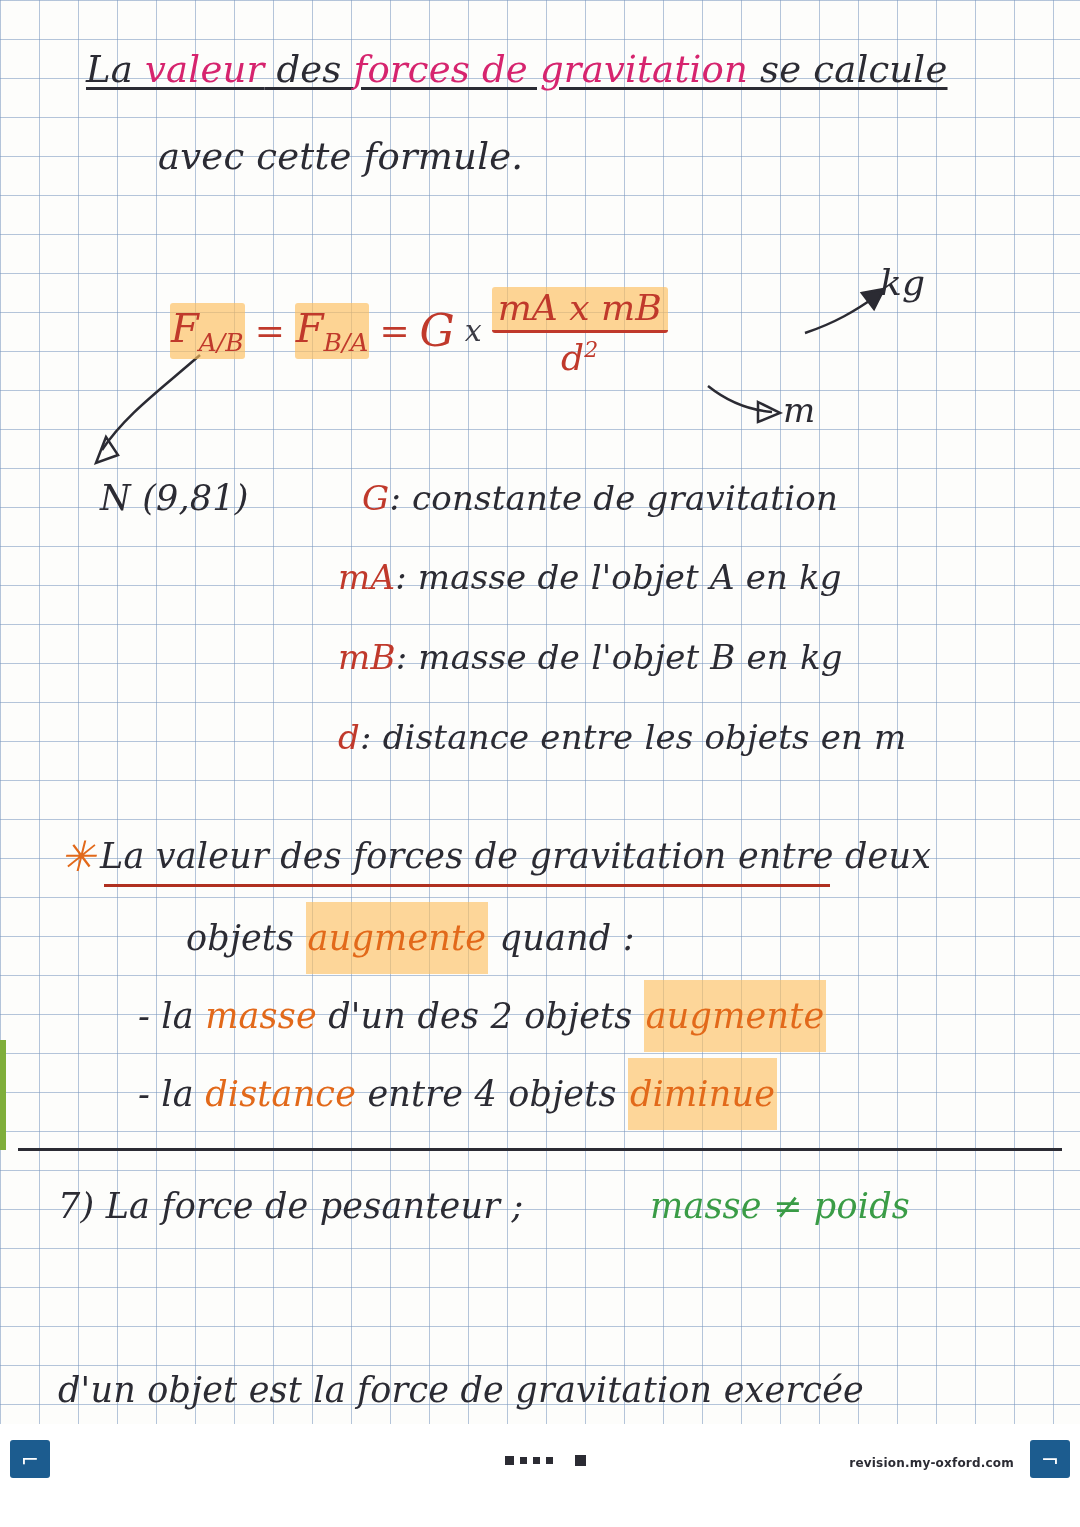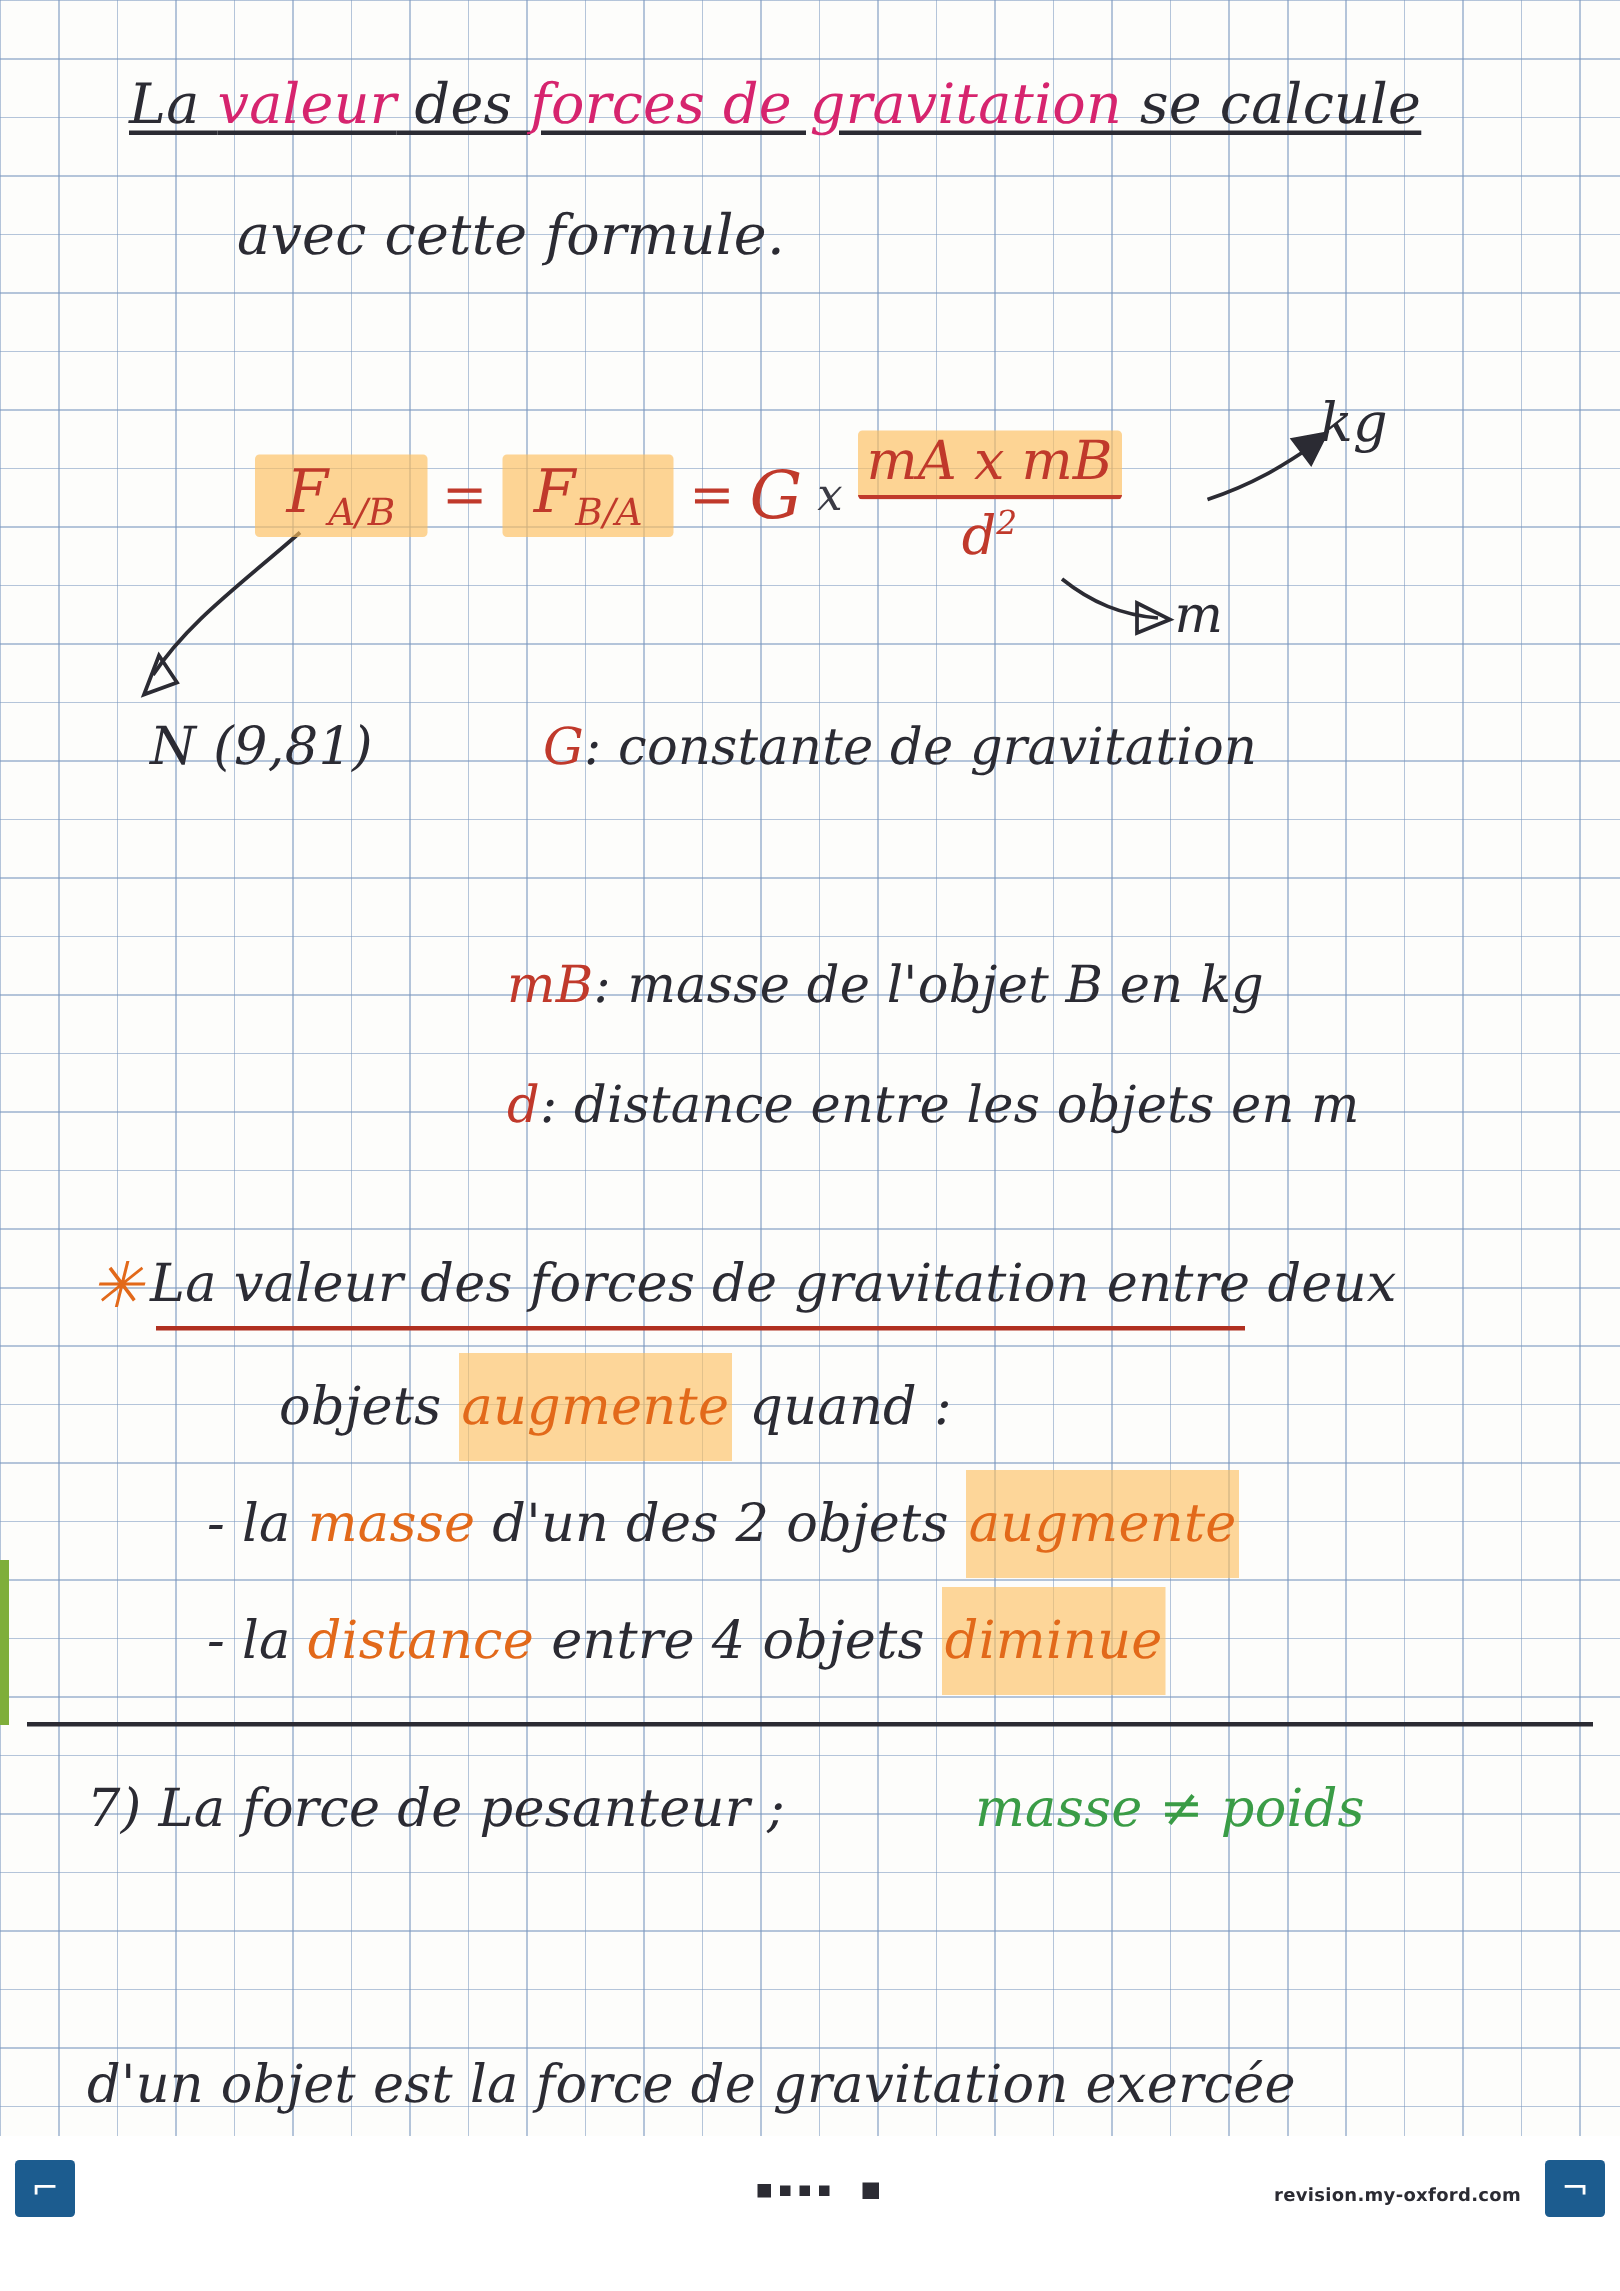--- a/index.html
+++ b/index.html
@@ -87,21 +87,21 @@
   .frac .den {
     font-size: 36px;
     padding-top: 4px;
   }
   .sup { font-size: 22px; vertical-align: super; }
 
   
   .fhl {
     background: rgba(253, 190, 92, 0.65);
     border-radius: 3px;
-    padding: 2px 21px;
+    padding: 2px 1px;
   }
 
   
   #kg-label { left: 880px; top: 262px; font-size: 36px; }
   #m-label  { left: 783px; top: 390px; font-size: 34px; }
 
   
   #n-label { left: 100px; top: 478px; font-size: 35px; }
 
   
@@ -256,20 +256,23 @@
     <path d="M 8 6 C 28 22, 48 30, 72 32" stroke="#2b2b33" stroke-width="2.5" fill="none"></path>
     <path d="M 58 22 L 80 33 L 58 42 Z" stroke="#2b2b33" stroke-width="2.5" fill="none"></path>
   </svg>
   <div class="line hand" id="m-label">m</div>
 
   <div class="line hand" id="n-label">N (9,81)</div>
 
   <div class="line hand legend" id="l1">
     <span class="red">G</span><span>: constante de gravitation</span>
   </div>
+  <div class="line hand legend" id="l2">
+    <span class="red">mA</span><span>: masse de l'objet A en kg</span>
+  </div>
   <div class="line hand legend" id="l3">
     <span class="red">mB</span><span>: masse de l'objet B en kg</span>
   </div>
   <div class="line hand legend" id="l4">
     <span class="red">d</span><span>: distance entre les objets en m</span>
   </div>
 
   <div class="line hand" id="star">✳</div>
   <div class="line hand" id="s1">
     <span>La valeur des forces de gravitation</span><span> entre deux</span>

